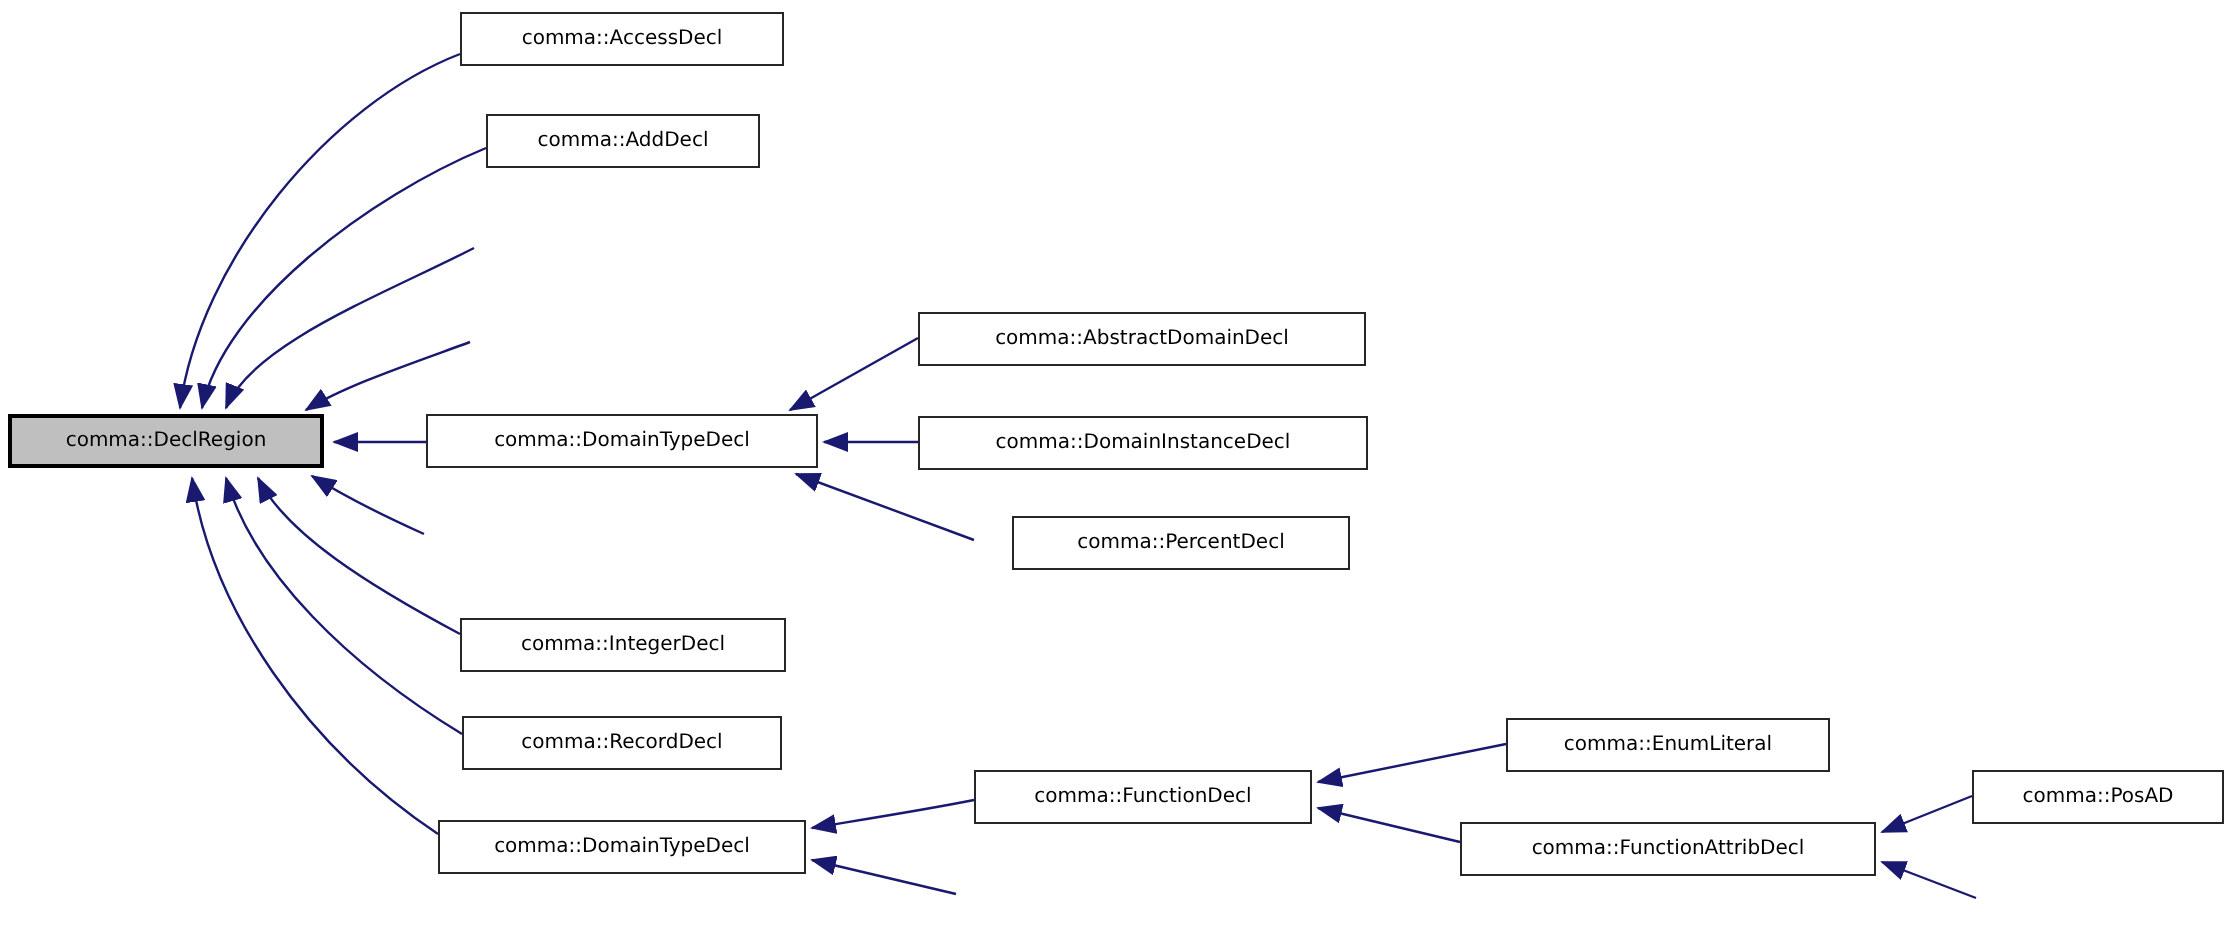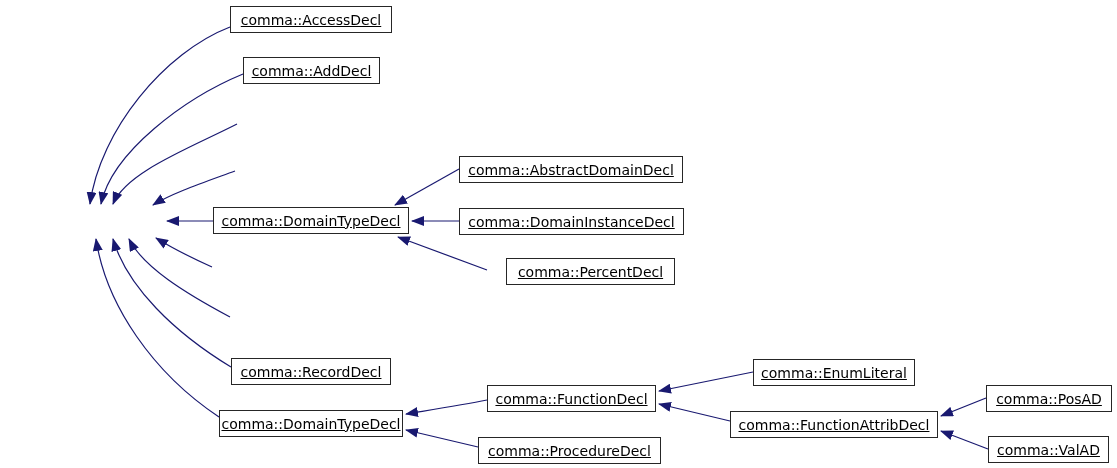--- a/index.html
+++ b/index.html
@@ -28,26 +28,25 @@
     stroke-width: 1.2;
   }
   .node {
     position: absolute;
     height: 25px;
     background: #ffffff;
     border: 1px solid #262626;
     display: flex;
     align-items: center;
     justify-content: center;
-    font-size: 14px;
+    font-size: 10px;
     color: #000000;
     white-space: nowrap;
     cursor: pointer;
     box-sizing: content-box;
-    text-decoration: underline;
   }
   .node.current {
     background: #bfbfbf;
     border: 2px solid #000000;
     height: 23px;
     cursor: default;
   }
 </style>
 </head>
 <body>
@@ -73,28 +72,28 @@
     <path class="edge" marker-end="url(#arrow)" d="M 459,221 L 412,221"></path>
     <path class="edge" marker-end="url(#arrow)" d="M 487,270 L 398,237"></path>
     <path class="edge" marker-end="url(#arrow)" d="M 487,400 C 462,405 430,410 406,414"></path>
     <path class="edge" marker-end="url(#arrow)" d="M 478,447 L 406,430"></path>
     <path class="edge" marker-end="url(#arrow)" d="M 753,372 L 659,391"></path>
     <path class="edge" marker-end="url(#arrow)" d="M 730,421 L 659,404"></path>
     <path class="edge" marker-end="url(#arrow)" d="M 986,398 L 941,416"></path>
     <path class="edge" marker-end="url(#arrow)" d="M 988,449 L 941,431"></path>
   </svg>
 
+  <div class="node current" style="left:4px;   top:207px; width:154px">comma::DeclRegion</div>
   <div class="node" style="left:230px; top:6px;   width:160px">comma::AccessDecl</div>
   <div class="node" style="left:243px; top:57px;  width:135px">comma::AddDecl</div>
   <div class="node" style="left:213px; top:207px; width:194px">comma::DomainTypeDecl</div>
+  <div class="node" style="left:230px; top:309px; width:161px">comma::IntegerDecl</div>
   <div class="node" style="left:231px; top:358px; width:158px">comma::RecordDecl</div>
   <div class="node" style="left:219px; top:410px; width:182px">comma::DomainTypeDecl</div>
   <div class="node" style="left:459px; top:156px; width:222px">comma::AbstractDomainDecl</div>
   <div class="node" style="left:459px; top:208px; width:223px">comma::DomainInstanceDecl</div>
   <div class="node" style="left:506px; top:258px; width:167px">comma::PercentDecl</div>
   <div class="node" style="left:487px; top:385px; width:167px">comma::FunctionDecl</div>
-  <div class="node" style="left:478px; top:437px; width:181px">comma::ProcedureDecl</div>
   <div class="node" style="left:753px; top:359px; width:160px">comma::EnumLiteral</div>
   <div class="node" style="left:730px; top:411px; width:206px">comma::FunctionAttribDecl</div>
   <div class="node" style="left:986px; top:385px; width:124px">comma::PosAD</div>
-  <div class="node" style="left:988px; top:436px; width:119px">comma::ValAD</div>
 
 </div>
 
 </body></html>

